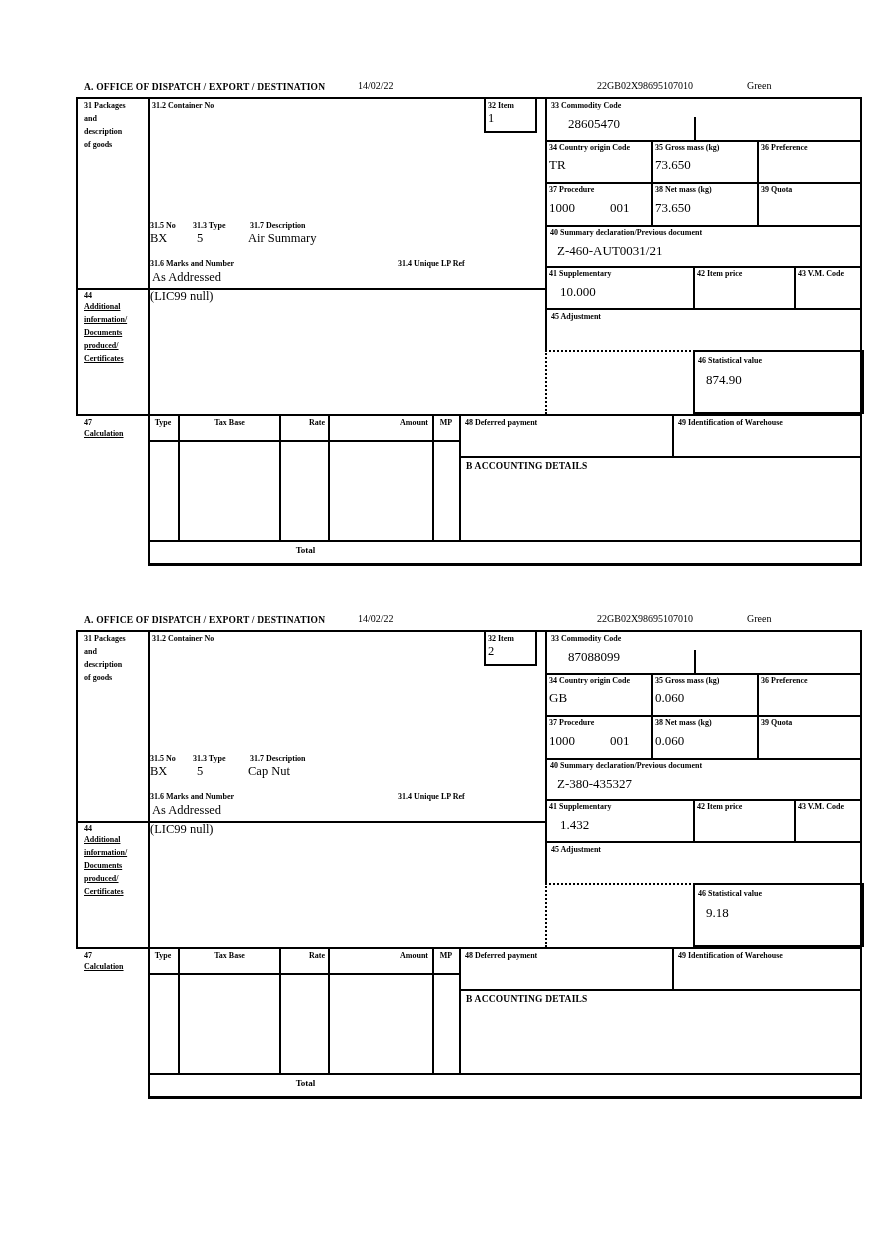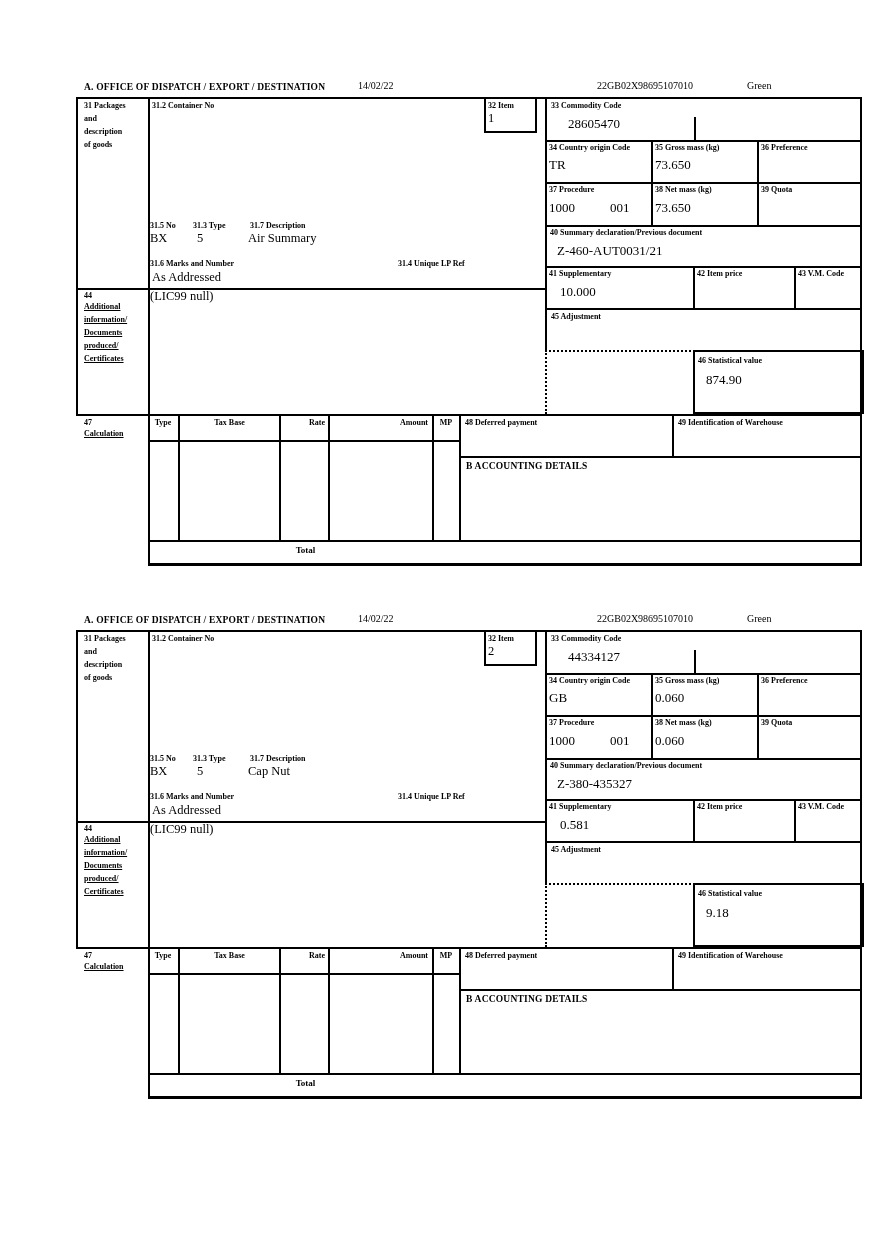--- a/index.html
+++ b/index.html
@@ -168,36 +168,36 @@
 
     <div class="lbl" style="left:84px;top:21px">31 Packages</div>
     <div class="lbl" style="left:84px;top:34px">and</div>
     <div class="lbl" style="left:84px;top:47px">description</div>
     <div class="lbl" style="left:84px;top:60px">of goods</div>
 
     <div class="lbl" style="left:152px;top:21px">31.2 Container No</div>
     <div class="lbl" style="left:488px;top:21px">32 Item</div>
     <div class="val" style="left:488px;top:31px">2</div>
     <div class="lbl" style="left:551px;top:21px">33 Commodity Code</div>
-    <div class="val13" style="left:568px;top:36px">44334127</div>
+    <div class="val13" style="left:568px;top:36px">87088099</div>
     <div class="lbl" style="left:549px;top:63px">34 Country origin Code</div>
     <div class="val13" style="left:549px;top:77px">GB</div>
     <div class="lbl" style="left:655px;top:63px">35 Gross mass (kg)</div>
     <div class="val13" style="left:655px;top:77px">0.060</div>
     <div class="lbl" style="left:761px;top:63px">36 Preference</div>
     <div class="lbl" style="left:549px;top:105px">37 Procedure</div>
     <div class="val13" style="left:549px;top:120px">1000</div>
     <div class="val13" style="left:610px;top:120px">001</div>
     <div class="lbl" style="left:655px;top:105px">38 Net mass (kg)</div>
     <div class="val13" style="left:655px;top:120px">0.060</div>
     <div class="lbl" style="left:761px;top:105px">39 Quota</div>
     <div class="lbl" style="left:550px;top:148px">40 Summary declaration/Previous document</div>
     <div class="val13" style="left:557px;top:163px">Z-380-435327</div>
     <div class="lbl" style="left:549px;top:189px">41 Supplementary</div>
-    <div class="val13" style="left:560px;top:204px">0.581</div>
+    <div class="val13" style="left:560px;top:204px">1.432</div>
     <div class="lbl" style="left:697px;top:189px">42 Item price</div>
     <div class="lbl" style="left:798px;top:189px">43 V.M. Code</div>
     <div class="lbl" style="left:551px;top:232px">45 Adjustment</div>
     <div class="lbl" style="left:698px;top:276px">46 Statistical value</div>
     <div class="val13" style="left:706px;top:292px">9.18</div>
     <div class="lbl" style="left:150px;top:141px">31.5 No</div>
     <div class="lbl" style="left:193px;top:141px">31.3 Type</div>
     <div class="lbl" style="left:250px;top:141px">31.7 Description</div>
     <div class="val" style="left:150px;top:151px">BX</div>
     <div class="val" style="left:197px;top:151px">5</div>

